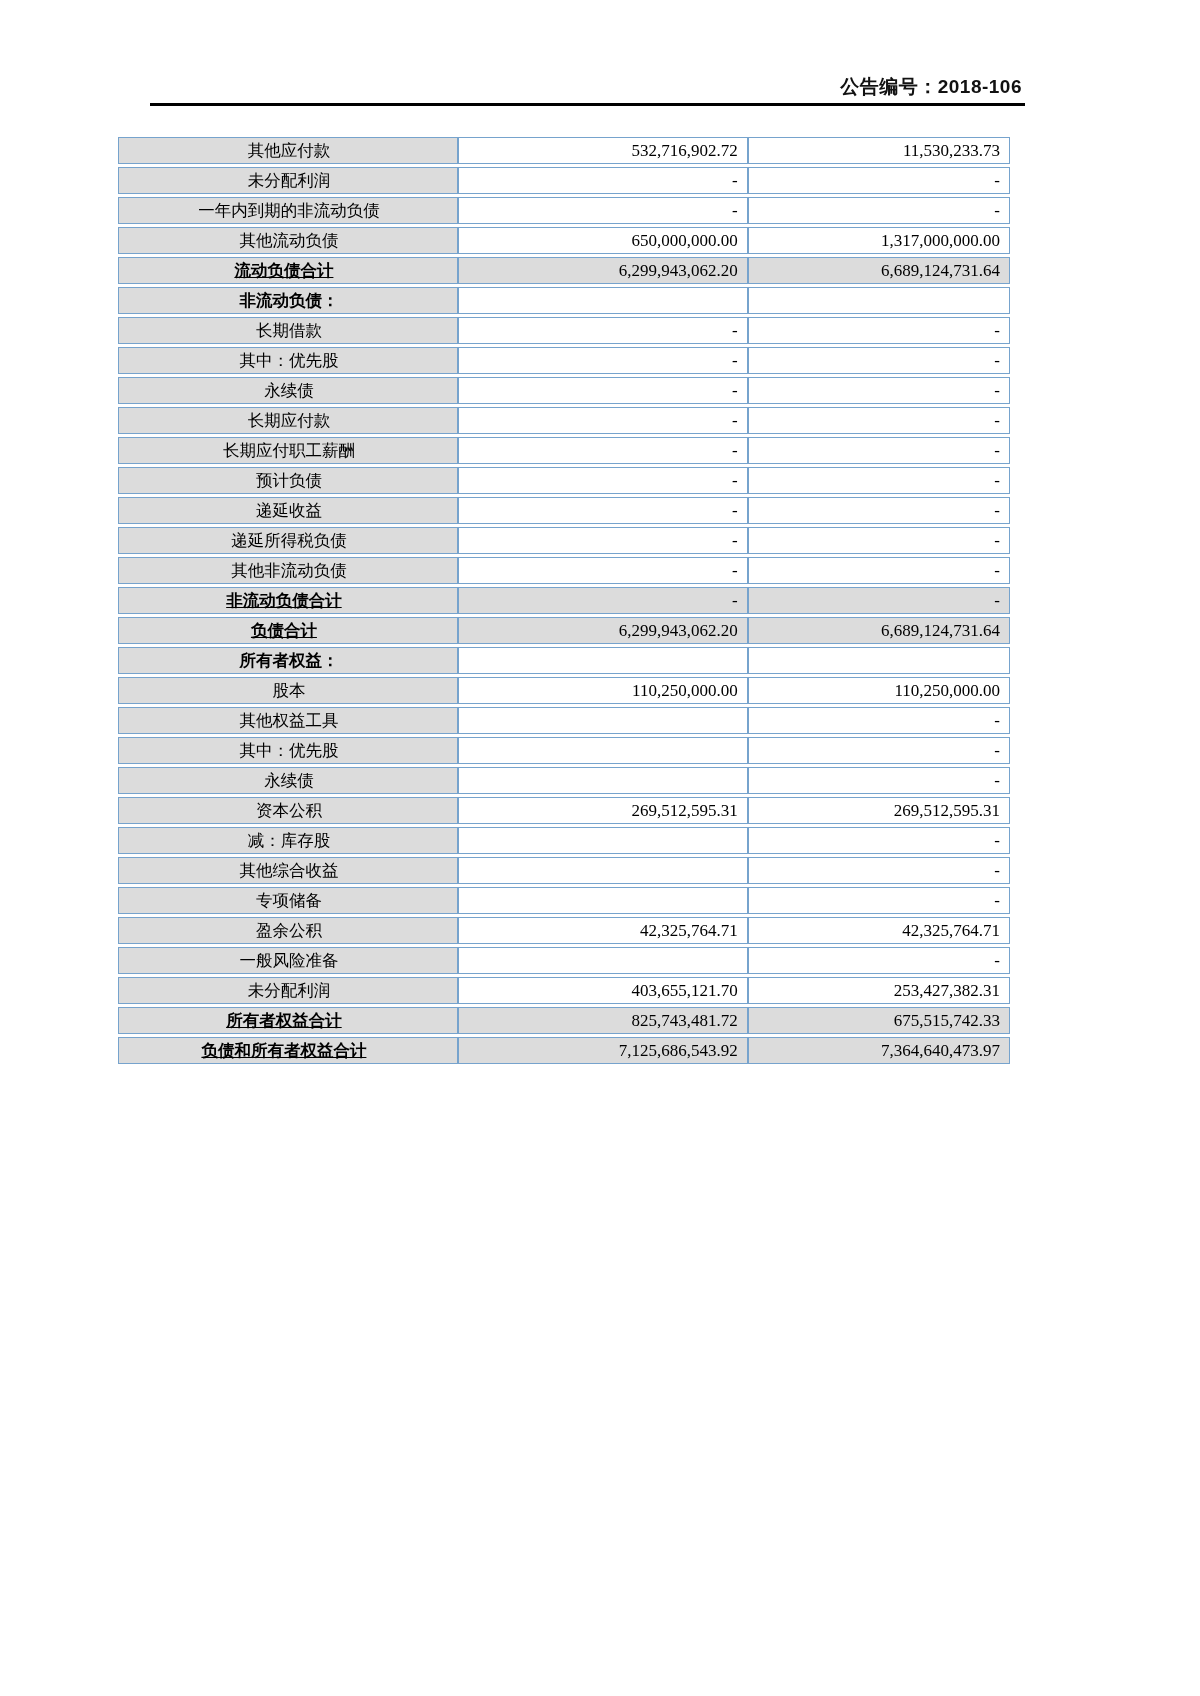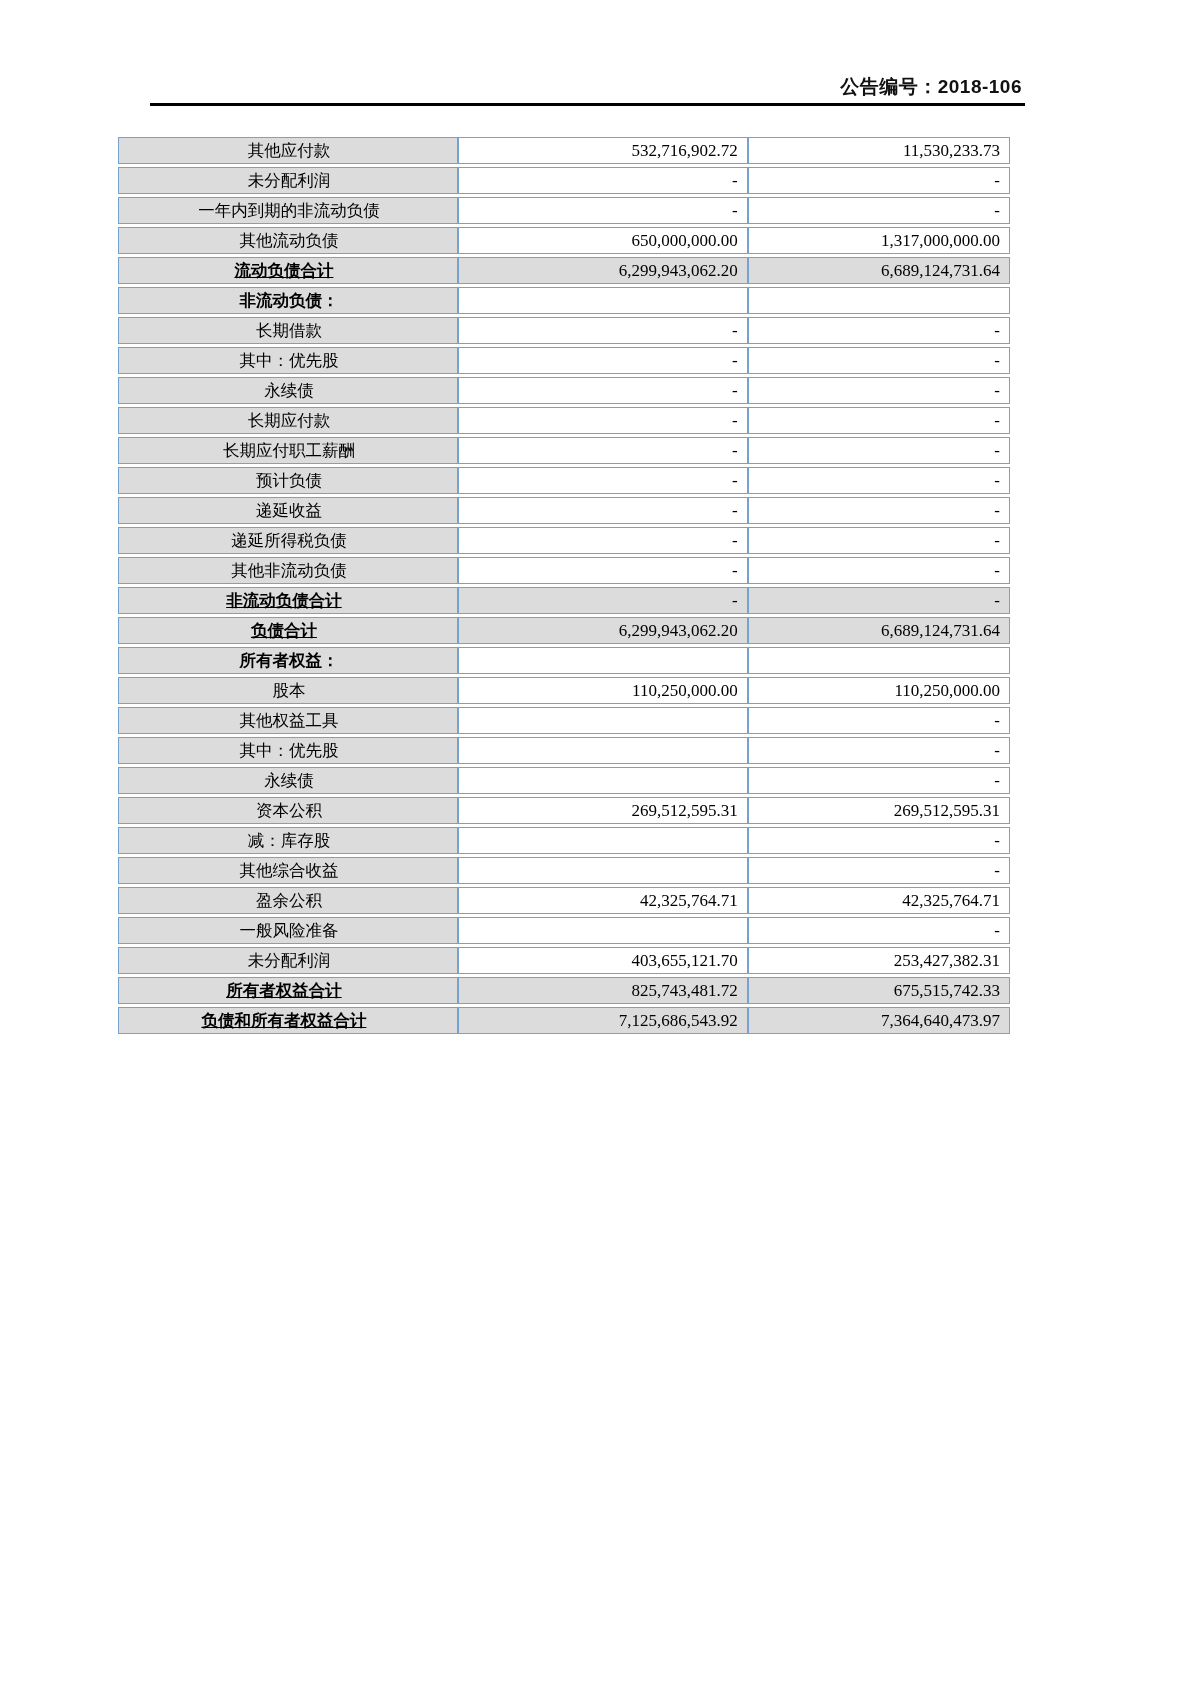--- a/index.html
+++ b/index.html
@@ -212,20 +212,25 @@
           <td class="label">减：库存股</td>
           <td class="num"></td>
           <td class="num">-</td>
         </tr>
         <tr class="item">
           <td class="label">其他综合收益</td>
           <td class="num"></td>
           <td class="num">-</td>
         </tr>
         <tr class="item">
+          <td class="label">专项储备</td>
+          <td class="num"></td>
+          <td class="num">-</td>
+        </tr>
+        <tr class="item">
           <td class="label">盈余公积</td>
           <td class="num">42,325,764.71</td>
           <td class="num">42,325,764.71</td>
         </tr>
         <tr class="item">
           <td class="label">一般风险准备</td>
           <td class="num"></td>
           <td class="num">-</td>
         </tr>
         <tr class="item">

